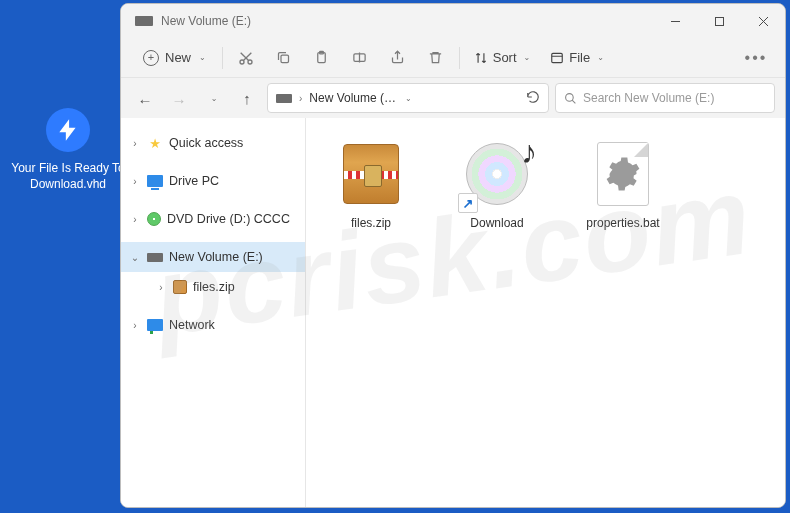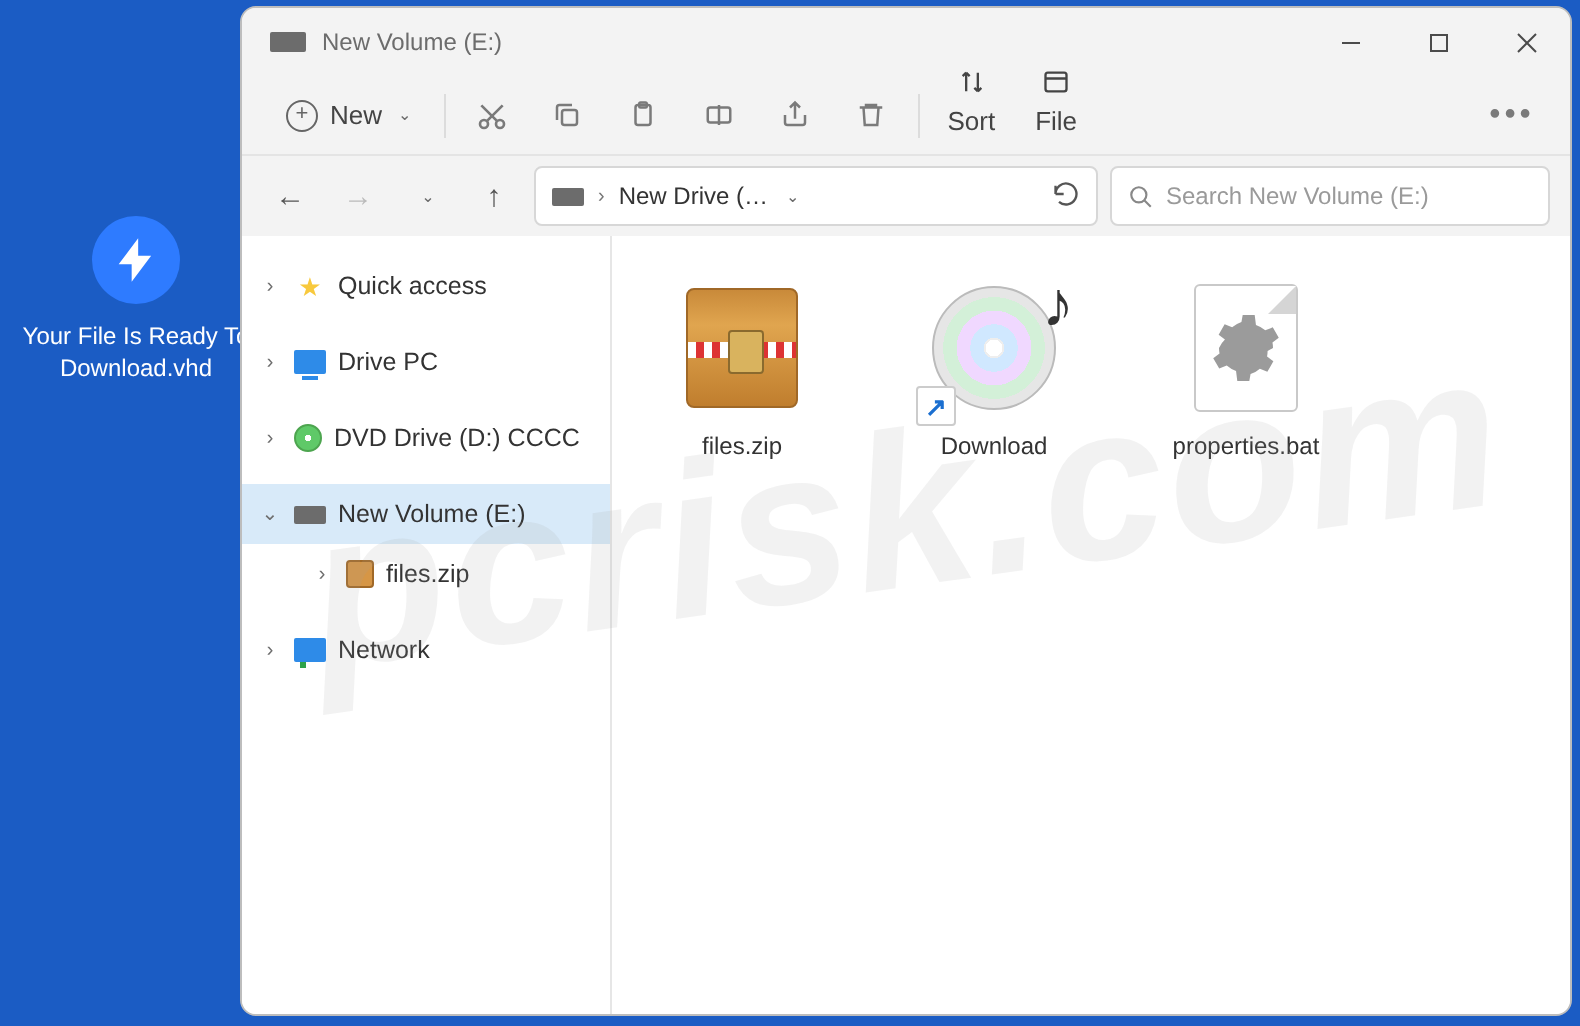--- a/index.html
+++ b/index.html
@@ -15,21 +15,21 @@
 .drive-glyph { width: 18px; height: 10px; background: #6c6c6c; border-radius: 1px; margin-right: 8px; }
 .titlebar-text { font-size: 12px; color: #6c6c6c; }
 .titlebar-spacer { flex: 1; }
 .winbtn { width: 44px; height: 34px; display: flex; align-items: center; justify-content: center; color: #4b4b4b; font-size: 13px; }
 
 .toolbar { height: 40px; display: flex; align-items: center; padding: 0 14px; gap: 8px; background: #f3f3f3; border-bottom: 1px solid #e4e4e4; }
 .newbtn { display: flex; align-items: center; gap: 6px; padding: 4px 8px; color: #444; font-size: 13px; border-radius: 4px; }
 .newbtn .plus { width: 16px; height: 16px; border: 1.4px solid #666; border-radius: 50%; display: flex; align-items: center; justify-content: center; font-size: 11px; line-height: 1; color: #666; }
 .ticon { width: 30px; height: 30px; display: flex; align-items: center; justify-content: center; color: #7a7a7a; border-radius: 4px; }
 .vline { width: 1px; height: 22px; background: #dcdcdc; }
-.textbtn { display: flex; align-items: center; gap: 5px; padding: 4px 6px; color: #444; font-size: 13px; border-radius: 4px; flex-direction: column; }
+.textbtn { display: flex; align-items: center; gap: 5px; padding: 4px 6px; color: #444; font-size: 13px; border-radius: 4px; }
 
 .addrbar { height: 40px; display: flex; align-items: center; padding: 0 10px; gap: 6px; background: #f3f3f3; }
 .nbtn { width: 28px; height: 28px; display: flex; align-items: center; justify-content: center; color: #555; border-radius: 4px; font-size: 15px; }
 .addrbox { flex: 1; height: 30px; background: #fff; border: 1px solid #d7d7d7; border-radius: 4px; display: flex; align-items: center; padding: 0 8px; gap: 7px; color: #333; font-size: 12px; }
 .addrbox .chev { color: #777; font-size: 10px; }
 .refresh-side { margin-left: auto; color: #555; }
 .searchbox { width: 220px; height: 30px; background: #fff; border: 1px solid #d7d7d7; border-radius: 4px; display: flex; align-items: center; padding: 0 8px; gap: 6px; color: #8a8a8a; font-size: 12px; }
 .searchbox input { border: none; outline: none; flex: 1; font-size: 12px; color: #ef4444; background: transparent; }
 .searchbox input::placeholder { color: #9a9a9a; }
 
@@ -179,21 +179,21 @@
   <div class="addrbar">
     <div class="nbtn">←</div>
     <div class="nbtn" style="color:#bbb;">→</div>
     <div class="nbtn">
         <span class="chevdown">⌄</span>
       </div>
     <div class="nbtn">↑</div>
     <div class="addrbox">
       <span class="ti drive"></span>
       <span class="chev">›</span>
-      <span>New Drive (…</span>
+      <span>New Volume (…</span>
       <span class="chevdown">⌄</span>
       <span class="refresh-side">
         <svg width="14" height="14" viewBox="0 0 24 24" fill="none" stroke="currentColor" stroke-width="2">
             <path d="M3 12a9 9 0 1 1 3 6.7M3 12V5M3 12h7"></path>
           </svg>
       </span>
     </div>
     <div class="searchbox">
       <svg width="13" height="13" viewBox="0 0 24 24" fill="none" stroke="#888" stroke-width="2">
           <circle cx="10" cy="10" r="7"></circle>

